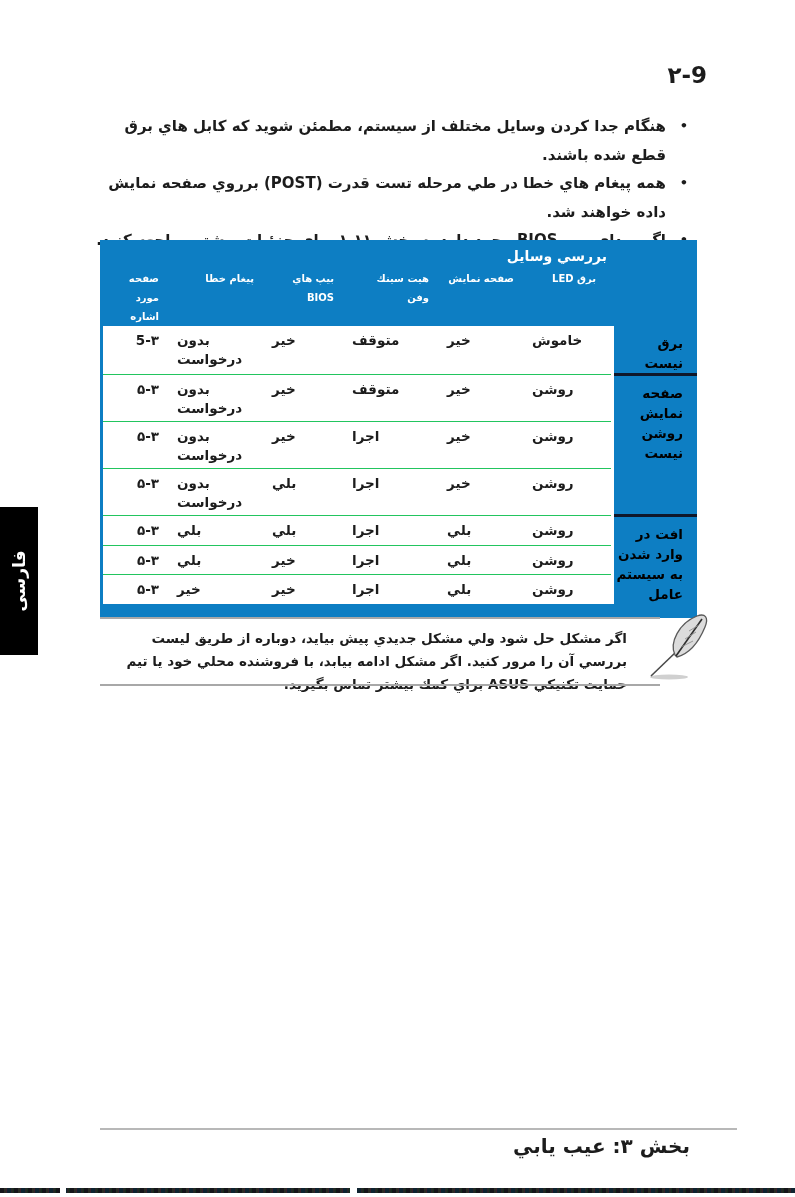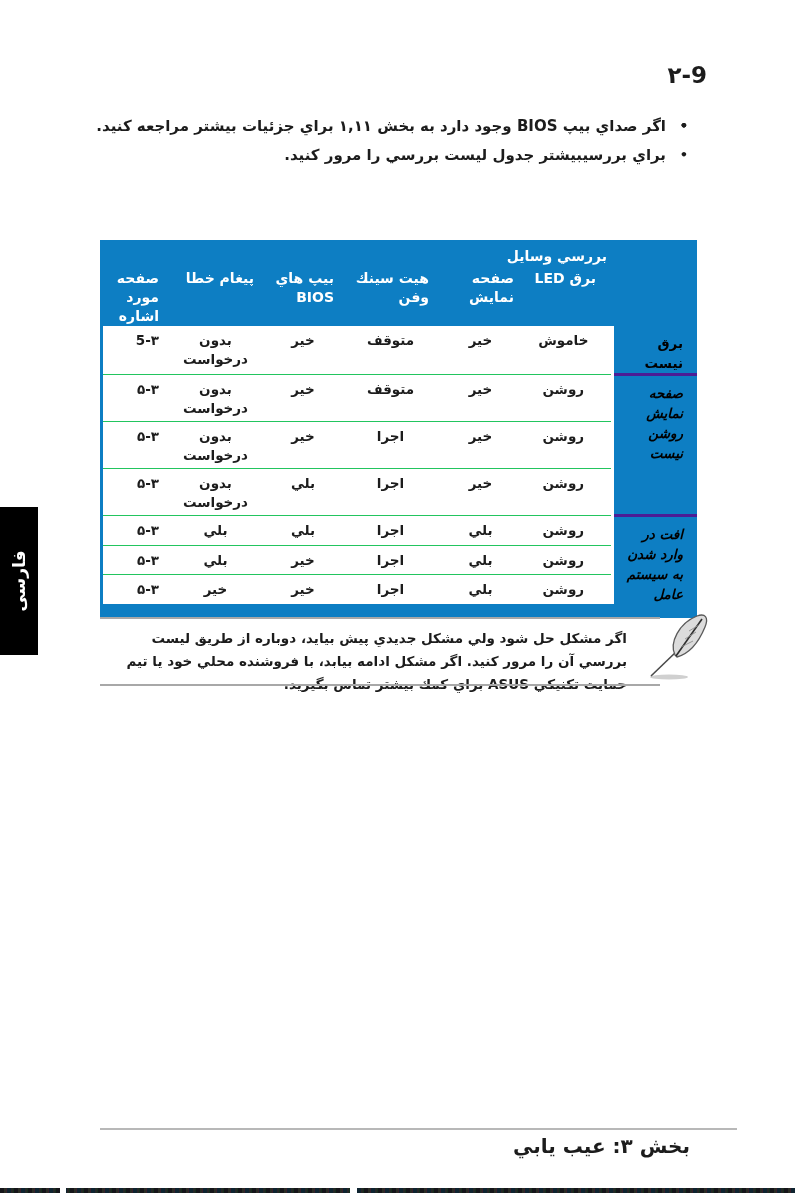--- a/index.html
+++ b/index.html
@@ -26,33 +26,33 @@
     list-style:none;direction:rtl;font-size:15px;font-weight:600;}
   .bullets li{position:relative;padding-right:24px;line-height:28.5px;text-align:right;}
   .bullets .dot{position:absolute;right:2px;top:0;font-size:13px;}
 
   
   .table-wrap{position:absolute;top:240px;left:100px;width:597px;background:var(--accent,#0d7ec3);
     padding:0 0 14px 3px;box-sizing:border-box;}
   .group-header{position:absolute;top:8px;right:90px;color:#fff;font-weight:bold;font-size:14px;direction:rtl;}
   table{border-collapse:collapse;table-layout:fixed;width:594px;direction:rtl;}
   thead tr{height:75px;}
-  thead th{color:#fff;font-weight:bold;font-size:14px;text-align:right;vertical-align:top;
+  thead th{color:#fff;font-weight:bold;font-size:10px;text-align:right;vertical-align:top;
     padding:29px 16px 0 2px;line-height:19px;}
   thead th.rowlabel-h{padding:0;}
-  tbody td{background:#fff;color:#1c1c1c;font-size:13.5px;font-weight:600;text-align:center;
+  tbody td{background:#fff;color:#1c1c1c;font-size:13.5px;font-weight:600;text-align:left;
     vertical-align:top;padding:5px 16px 2px 2px;line-height:19px;}
   tbody td.ref{direction:ltr;text-align:right;}
   tbody tr:nth-child(-n+4){height:47px;}
   tbody tr:nth-child(n+5){height:28px;}
   tbody tr + tr td{border-top:1px solid #22c55e;}
   th.rowlabel{background:var(--accent,#0d7ec3);color:#000000;font-weight:bold;font-size:13.5px;
     text-align:right;vertical-align:top;padding:7px 14px 0 2px;line-height:20px;
     border-left:3px solid #fff;}
-  th.rowlabel.group-start{border-top:3px solid #4c1d95;font-style:italic;}
+  th.rowlabel.group-start{border-top:3px solid #0f172a;}
 
   
   .rule{position:absolute;height:2px;background:#a8a8a8;}
   .rule-note-top{left:100px;top:617px;width:560px;}
   .rule-note-bottom{left:100px;top:684px;width:560px;}
   .note-text{position:absolute;left:100px;top:627px;width:527px;direction:rtl;text-align:right;
     font-size:13.5px;font-weight:600;line-height:23px;}
   .quill{position:absolute;left:643px;top:611px;}
 
   
@@ -73,22 +73,22 @@
 
   <div class="lang-tab">
     <span>فارسی</span>
   </div>
 
   <div class="title">
     <span class="num">۲-9</span>
   </div>
 
   <ul class="bullets" id="bullet-list">
-      <li><span class="dot">•</span></li>
-      <li><span class="dot">•</span></li>
+      <li><span class="dot">•</span><span>هنگام جدا كردن وسايل مختلف از سيستم، مطمئن شويد كه كابل هاي برق قطع شده باشند.</span></li>
+      <li><span class="dot">•</span><span>همه پيغام هاي خطا در طي مرحله تست قدرت (POST) برروي صفحه نمايش داده خواهند شد.</span></li>
       <li><span class="dot">•</span><span>اگر صداي بيپ BIOS وجود دارد به بخش ۱,۱۱ براي جزئيات بيشتر مراجعه كنيد.</span></li>
       <li><span class="dot">•</span><span>براي بررسيبيشتر جدول ليست بررسي را مرور كنيد.</span></li>
     </ul>
 
   <div class="table-wrap">
     <div class="group-header">بررسي وسايل</div>
     <table>
       <colgroup>
         <col style="width:85px">
           <col style="width:82px">

